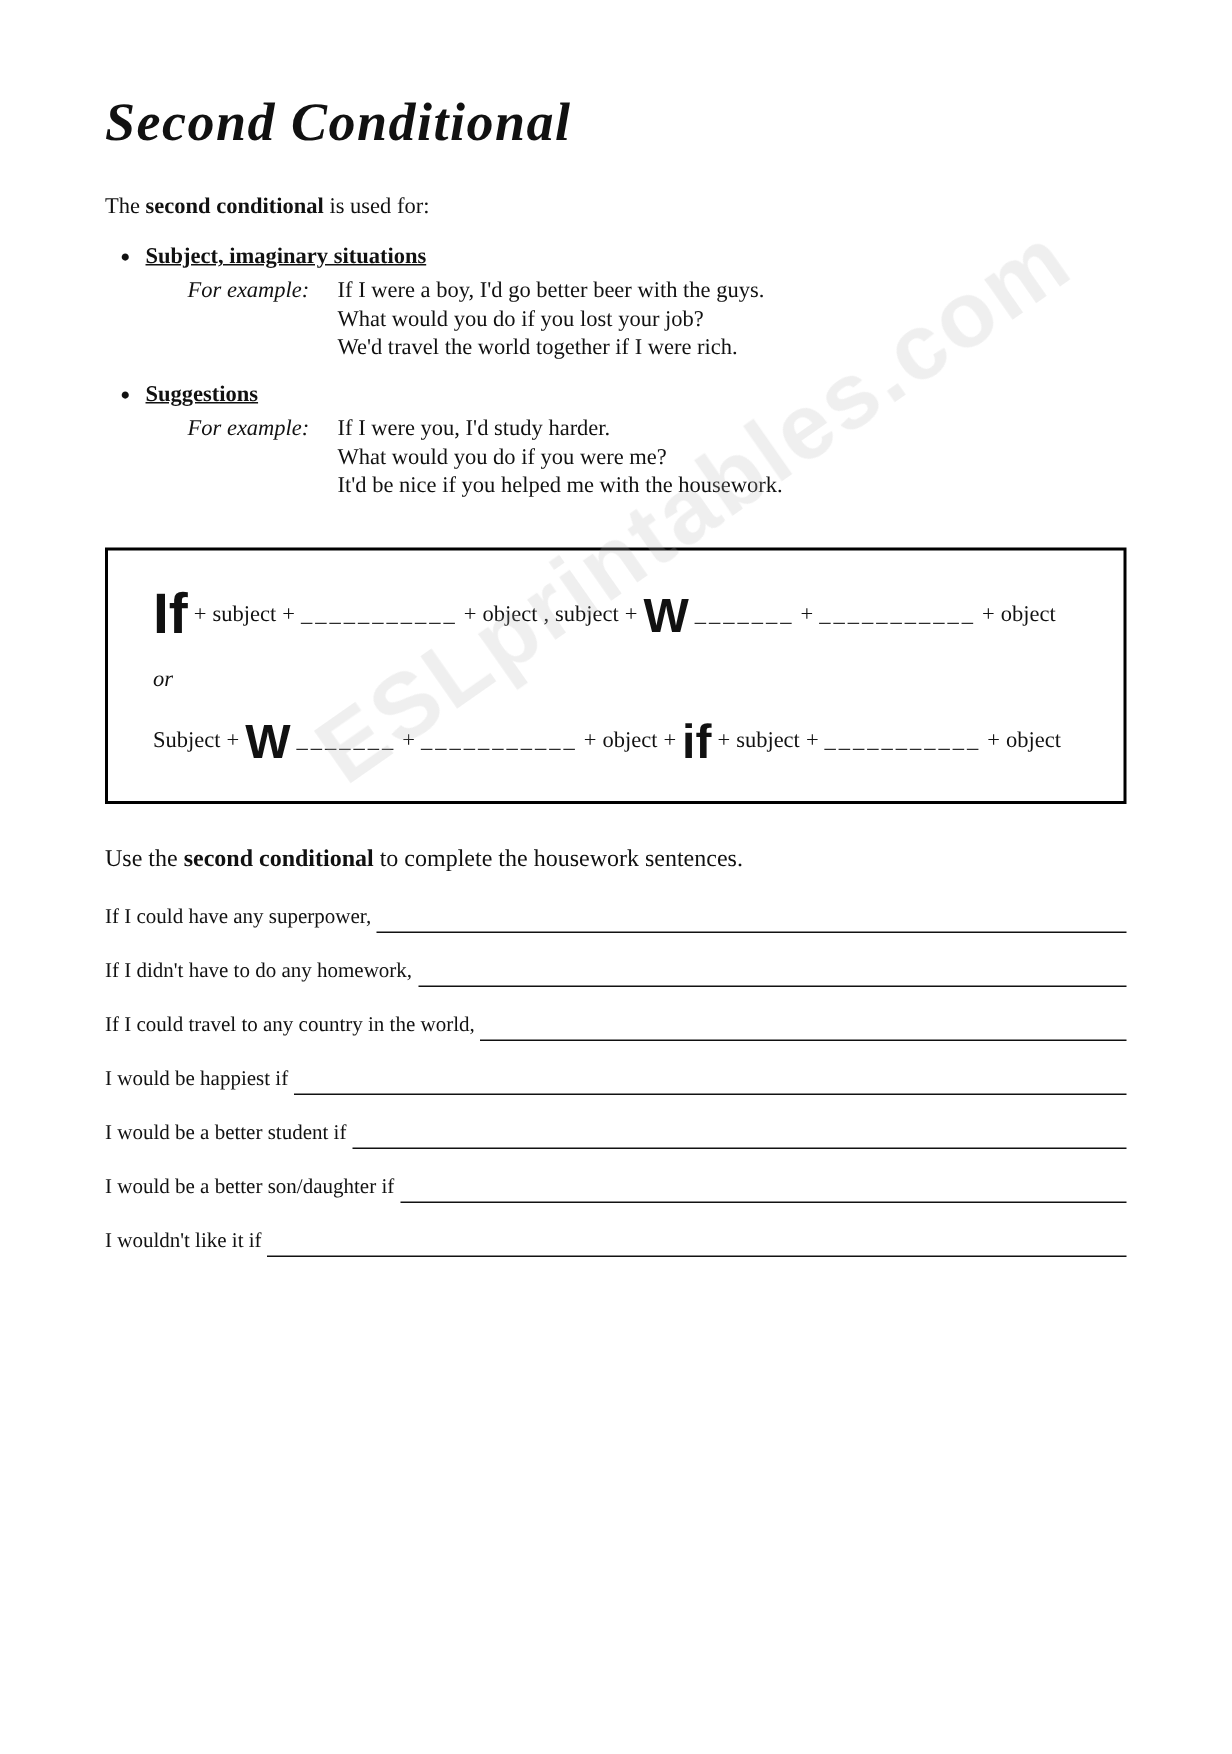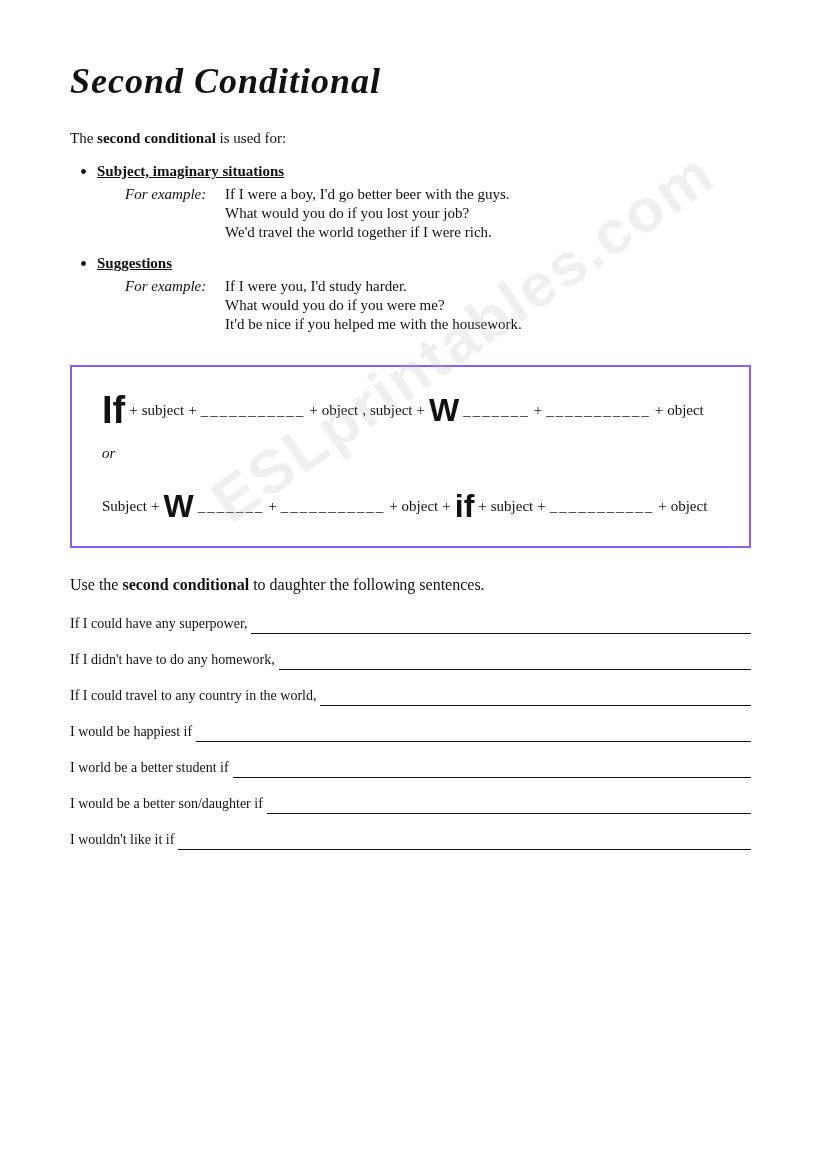--- a/index.html
+++ b/index.html
@@ -74,21 +74,21 @@
     .example-lines {
       font-size: 15px;
     }
 
     .example-lines div {
       margin-bottom: 2px;
     }
 
     
     .formula-box {
-      border: 2px solid #8b5cf6;
+      border: 2px solid #000000;
       padding: 24px 30px 24px 30px;
       margin: 28px 0 28px 0;
       font-size: 15px;
     }
 
     .formula-row {
       display: flex;
       align-items: center;
       flex-wrap: wrap;
       gap: 4px;
@@ -121,21 +121,21 @@
     }
 
     .f-w {
       font-size: 32px;
       font-weight: bold;
       font-family: 'Arial Black', Arial, sans-serif;
       line-height: 1;
     }
 
     .or-row {
-      margin: 16px 0 28px 0;
+      margin: 16px 0 16px 0;
       font-size: 15px;
       font-style: italic;
     }
 
     
     .completion-header {
       font-size: 16px;
       font-family: Georgia, serif;
       margin-bottom: 22px;
       margin-top: 10px;
@@ -270,21 +270,21 @@
     <span class="f-word">+</span>
     <span class="f-blank">___________</span>
     <span class="f-word">+</span>
     <span class="f-word">object</span>
   </div>
 
 </div>
 
 <div class="completion-section">
   <p class="completion-header">
-    <span>Use the </span><strong>second conditional</strong><span> to daughter the following sentences.</span>
+    <span>Use the </span><strong>second conditional</strong><span> to complete the housework sentences.</span>
   </p>
 
   <div class="sentence-item">
     <span class="sentence-text">If I could have any superpower, </span>
     <div class="sentence-line"></div>
   </div>
 
   <div class="sentence-item">
     <span class="sentence-text">If I didn't have to do any homework, </span>
     <div class="sentence-line"></div>
@@ -294,21 +294,21 @@
     <span class="sentence-text">If I could travel to any country in the world, </span>
     <div class="sentence-line"></div>
   </div>
 
   <div class="sentence-item">
     <span class="sentence-text">I would be happiest if </span>
     <div class="sentence-line"></div>
   </div>
 
   <div class="sentence-item">
-    <span class="sentence-text">I world be a better student if </span>
+    <span class="sentence-text">I would be a better student if </span>
     <div class="sentence-line"></div>
   </div>
 
   <div class="sentence-item">
     <span class="sentence-text">I would be a better son/daughter if </span>
     <div class="sentence-line"></div>
   </div>
 
   <div class="sentence-item">
     <span class="sentence-text">I wouldn't like it if </span>

